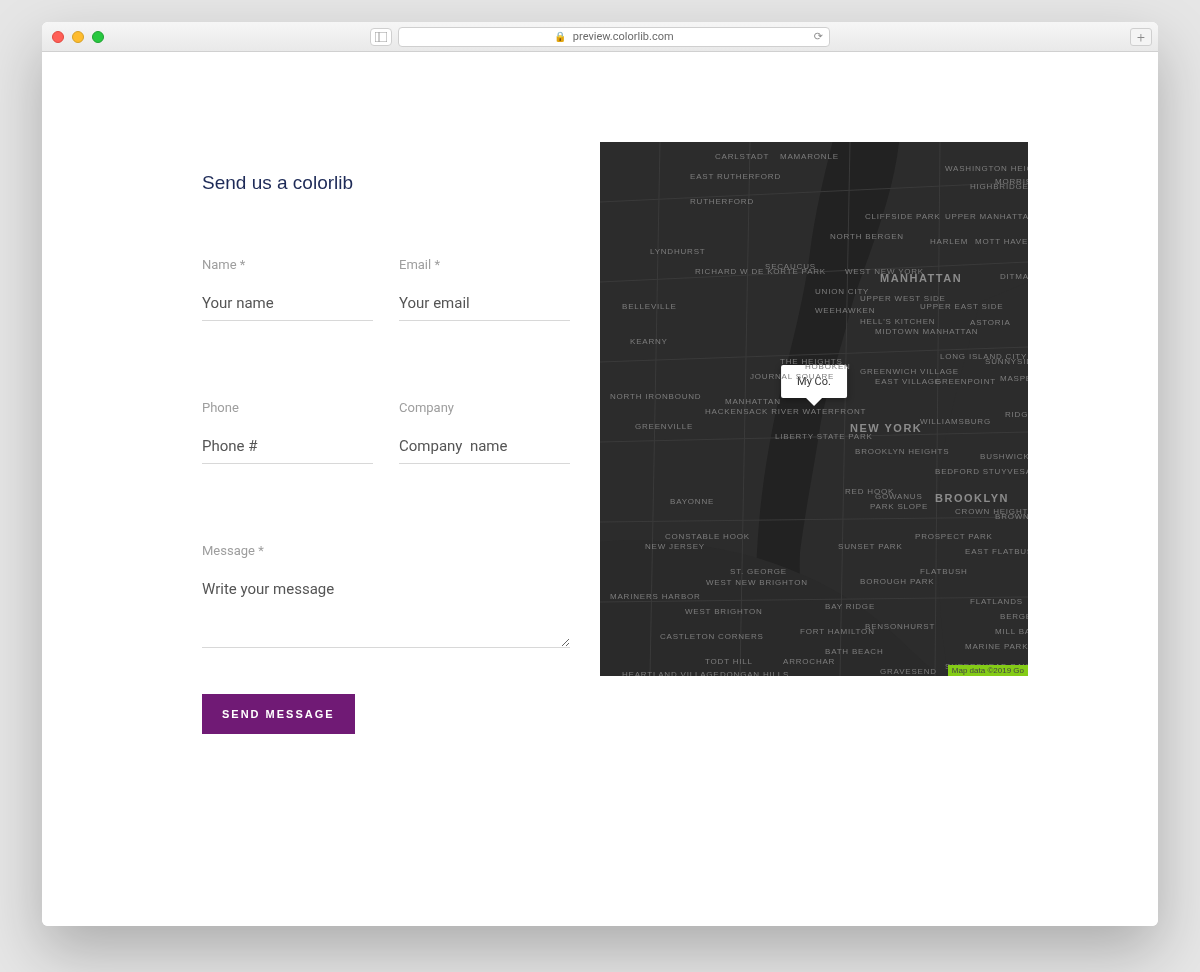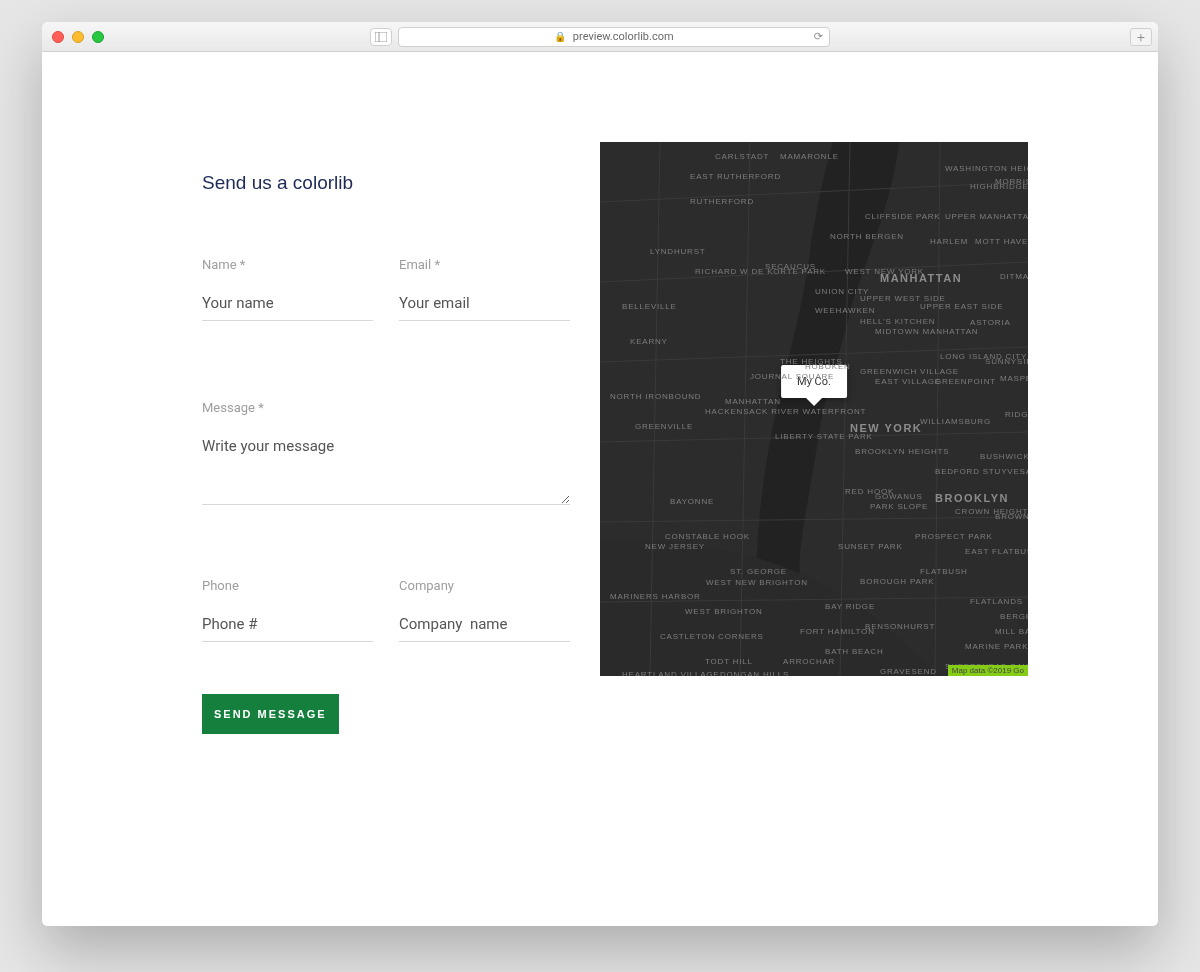--- a/index.html
+++ b/index.html
@@ -134,24 +134,24 @@
     color:#555;
   }
   .field.full{ width:100%; }
   .field textarea{
     height:72px;
     resize:both;
   }
   .msg-row{ margin-bottom:42px; }
 
   .submit-btn{
-    background:#15803d;
+    background:#701a75;
     color:#ffffff;
     border:none;
-    padding:14px 12px;
+    padding:14px 20px;
     font-size:11px;
     letter-spacing:2px;
     font-weight:600;
     cursor:pointer;
     text-transform:uppercase;
   }
 
   
   .map-pane{
     width:428px;
@@ -238,35 +238,35 @@
           <div class="field">
             <label>Name *</label>
             <input type="text" placeholder="Your name" style="">
           </div>
           <div class="field">
             <label>Email *</label>
             <input type="text" placeholder="Your email" style="">
           </div>
         </div>
 
+        <div class="row">
+          <div class="field">
+            <label>Phone</label>
+            <input type="text" placeholder="Phone #" style="">
+          </div>
+          <div class="field">
+            <label>Company</label>
+            <input type="text" placeholder="Company  name" style="">
+          </div>
+        </div>
+
         <div class="row msg-row">
           <div class="field full">
             <label>Message *</label>
             <textarea placeholder="Write your message" style=""></textarea>
-          </div>
-        </div>
-
-        <div class="row">
-          <div class="field">
-            <label>Phone</label>
-            <input type="text" placeholder="Phone #" style="">
-          </div>
-          <div class="field">
-            <label>Company</label>
-            <input type="text" placeholder="Company  name" style="">
           </div>
         </div>
 
         <button class="submit-btn">SEND MESSAGE</button>
       </div>
 
       <div class="map-pane">
         <svg viewBox="0 0 428 534">
           <rect width="428" height="534" fill="#2c2c2c"></rect>
 

